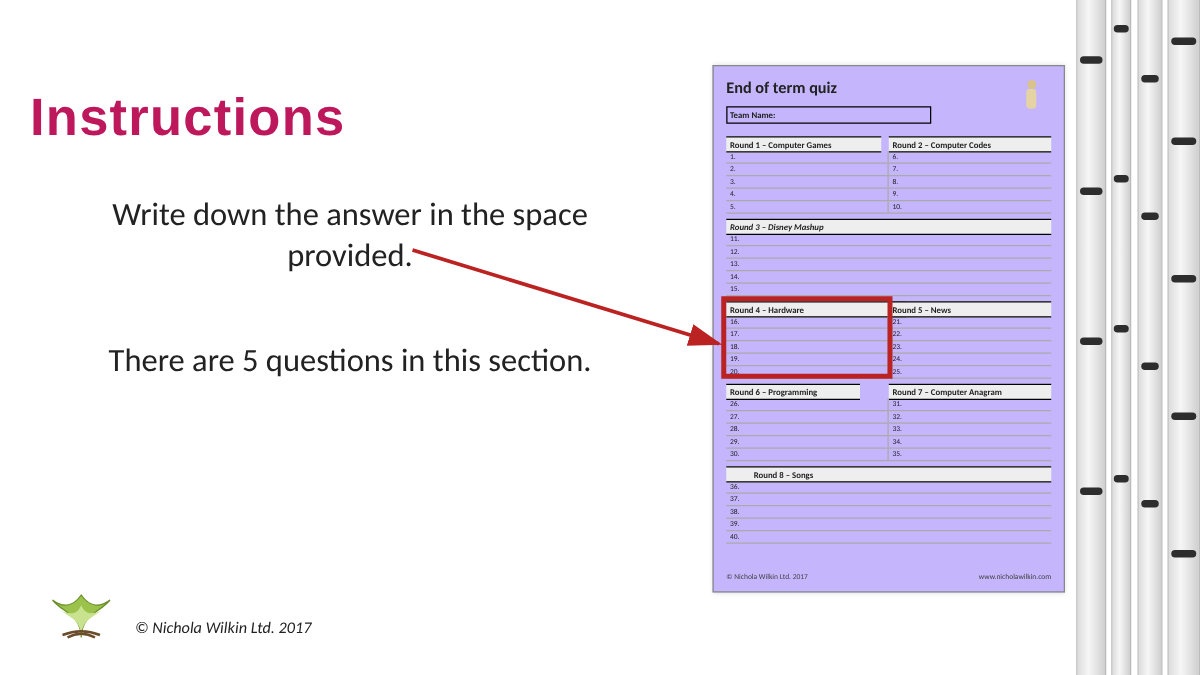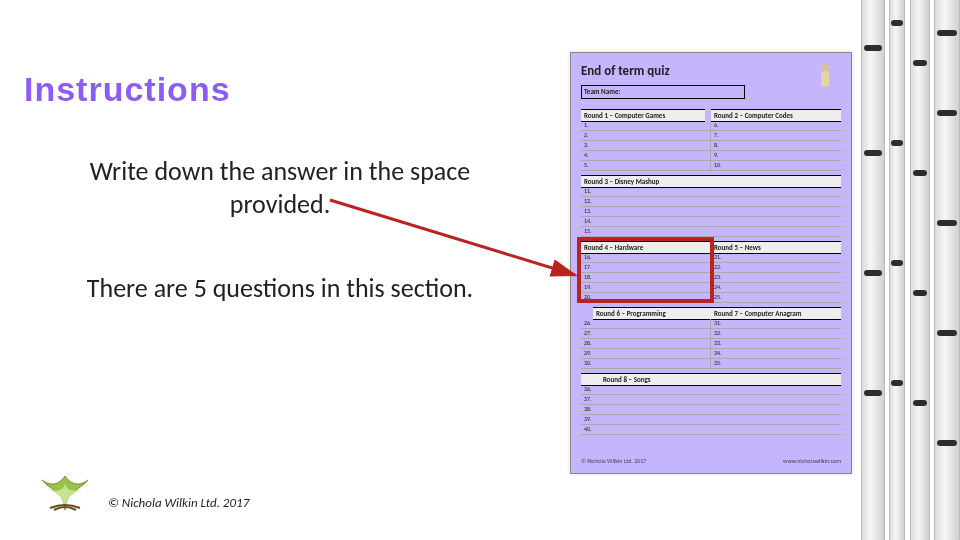--- a/index.html
+++ b/index.html
@@ -15,23 +15,23 @@
   .slide {
     position: relative;
     width: 960px;
     height: 540px;
   }
   .title {
     position: absolute;
     left: 24px;
     top: 70px;
     font-family: Impact, "Arial Black", sans-serif;
-    font-size: 34px;
+    font-size: 42px;
     letter-spacing: 1px;
-    color: #8b5cf6;
+    color: #be185d;
     font-weight: 700;
   }
   .body-text {
     position: absolute;
     left: 40px;
     width: 480px;
     color: #222;
     font-size: 26px;
     line-height: 1.25;
     text-align: center;
@@ -234,21 +234,21 @@
       <div class="row">
           <div class="cell">4.</div>
           <div class="cell">9.</div>
         </div>
       <div class="row">
           <div class="cell">5.</div>
           <div class="cell">10.</div>
         </div>
     </div>
 
-    <div class="sheet-section-h" style="left:10px; top:122px; width:260px;">Round 3 – Disney Mashup</div>
+    <div class="sheet-section-h" style="left:10px; top:122px; width:260px;font-style:italic;">Round 3 – Disney Mashup</div>
     <div class="sheet-rows one" style="top:134px;">
       <div class="row">
           <div class="cell">11.</div>
         </div>
       <div class="row">
           <div class="cell">12.</div>
         </div>
       <div class="row">
           <div class="cell">13.</div>
         </div>
@@ -280,21 +280,21 @@
           <div class="cell">24.</div>
         </div>
       <div class="row">
           <div class="cell">20.</div>
           <div class="cell">25.</div>
         </div>
     </div>
 
     <div class="red-box" style="left:6px; top:184px; width:137px; height:66px;"></div>
 
-    <div class="sheet-section-h" style="left:22px; top:254px; width:152px;">Round 6 – Programming</div>
+    <div class="sheet-section-h" style="left:10px; top:254px; width:107px;">Round 6 – Programming</div>
     <div class="sheet-section-h" style="left:140px; top:254px; width:130px;">Round 7 – Computer Anagram</div>
     <div class="sheet-rows two" style="top:266px;">
       <div class="row">
           <div class="cell">26.</div>
           <div class="cell">31.</div>
         </div>
       <div class="row">
           <div class="cell">27.</div>
           <div class="cell">32.</div>
         </div>

